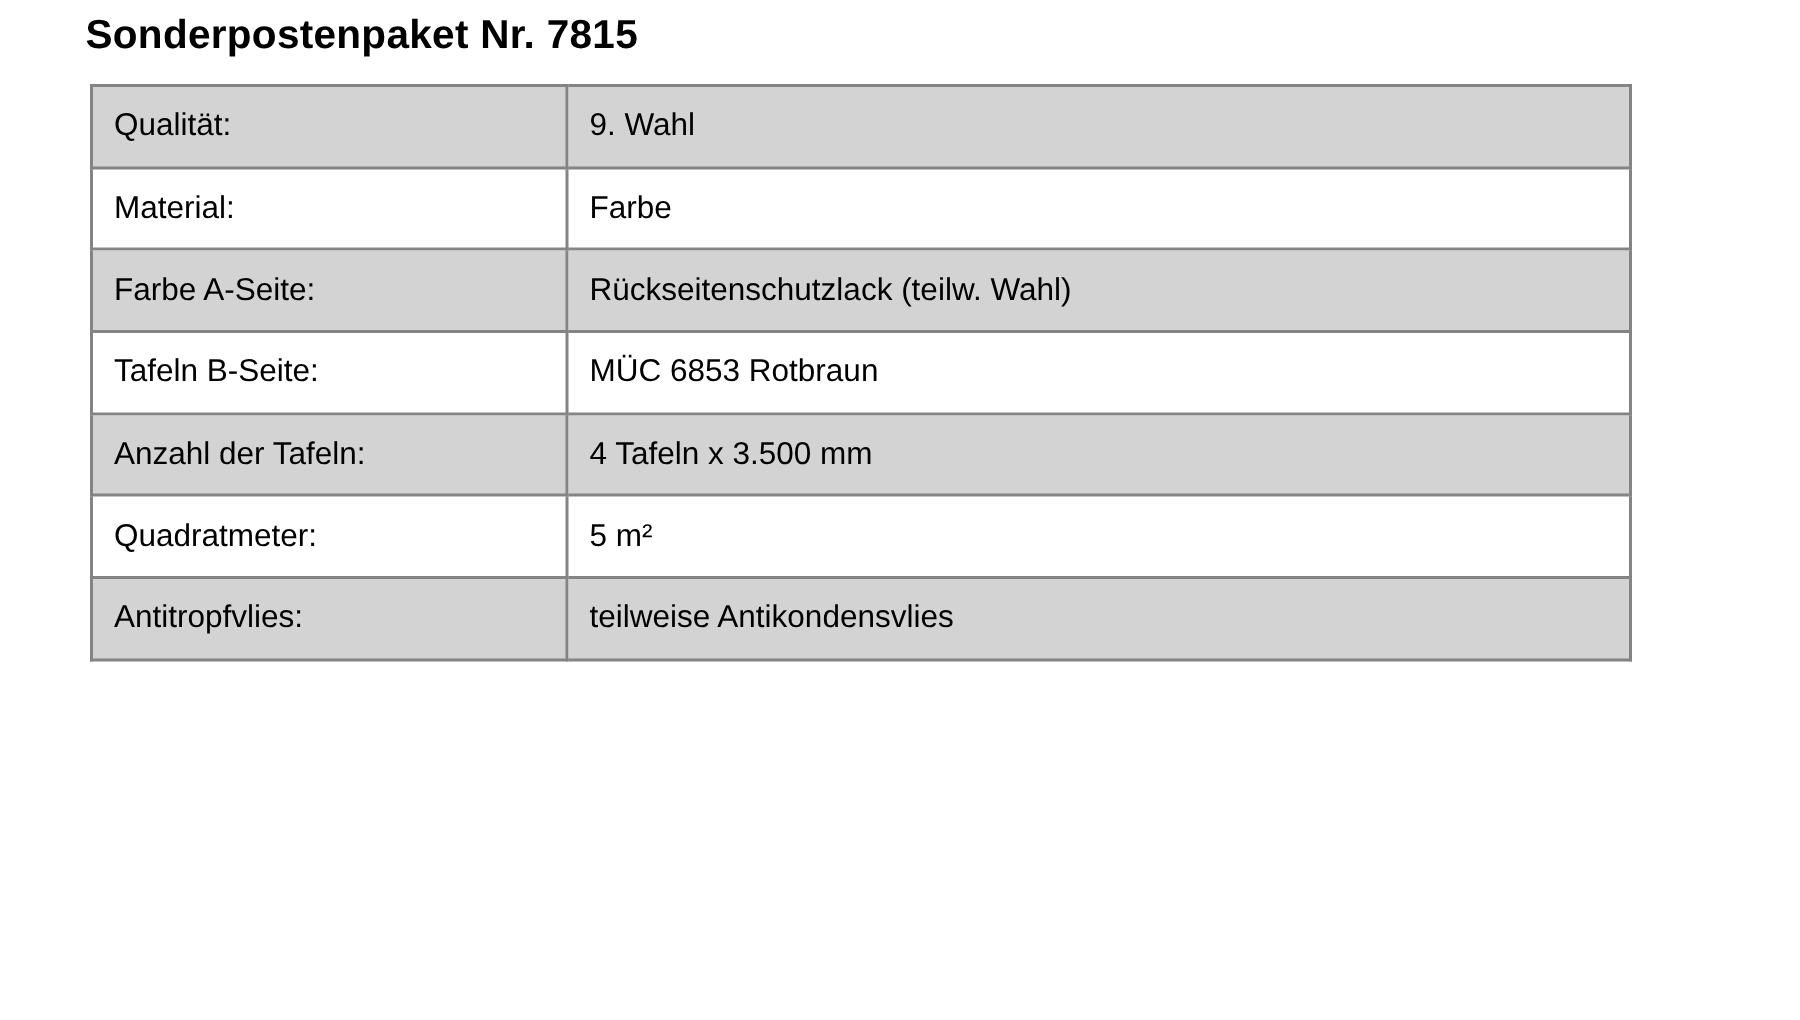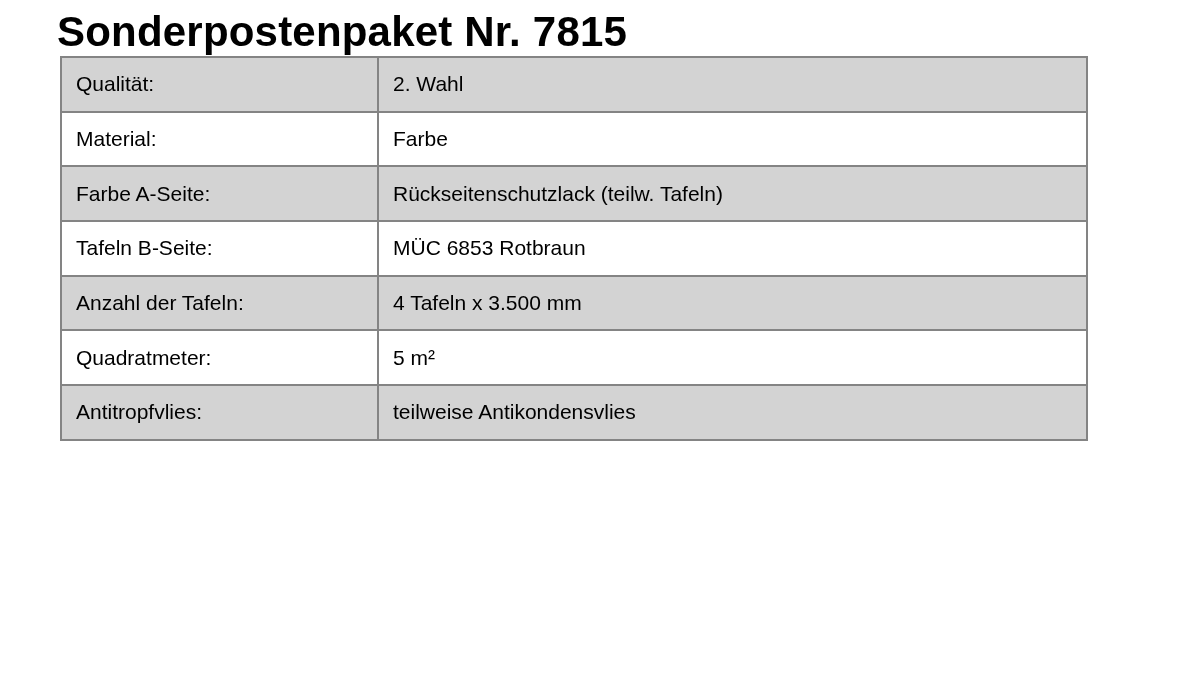--- a/index.html
+++ b/index.html
@@ -12,21 +12,21 @@
     width: 1200px;
     height: 680px;
     font-family: "Liberation Sans", sans-serif;
     color: #000000;
     overflow: hidden;
   }
   .page-title {
     position: absolute;
     left: 57px;
     top: 8px;
-    font-size: 42px;
+    font-size: 27px;
     font-weight: bold;
     letter-spacing: 0.2px;
     color: var(--text-color, #000);
   }
   table.spec-table {
     position: absolute;
     left: 60px;
     top: 56px;
     width: 1028px;
     table-layout: fixed;
@@ -53,29 +53,29 @@
 <div class="page-title">Sonderpostenpaket Nr. 7815</div>
 
 <table class="spec-table">
   <colgroup>
     <col class="label-col">
     <col class="value-col">
   </colgroup>
   <tbody>
       <tr>
         <td class="label-cell">Qualität:</td>
-        <td class="value-cell">2. Wahl</td>
+        <td class="value-cell">9. Wahl</td>
       </tr>
       <tr>
         <td class="label-cell">Material:</td>
         <td class="value-cell">Farbe</td>
       </tr>
       <tr>
         <td class="label-cell">Farbe A-Seite:</td>
-        <td class="value-cell">Rückseitenschutzlack (teilw. Tafeln)</td>
+        <td class="value-cell">Rückseitenschutzlack (teilw. Wahl)</td>
       </tr>
       <tr>
         <td class="label-cell">Tafeln B-Seite:</td>
         <td class="value-cell">MÜC 6853 Rotbraun</td>
       </tr>
       <tr>
         <td class="label-cell">Anzahl der Tafeln:</td>
         <td class="value-cell">4 Tafeln x 3.500 mm</td>
       </tr>
       <tr>

